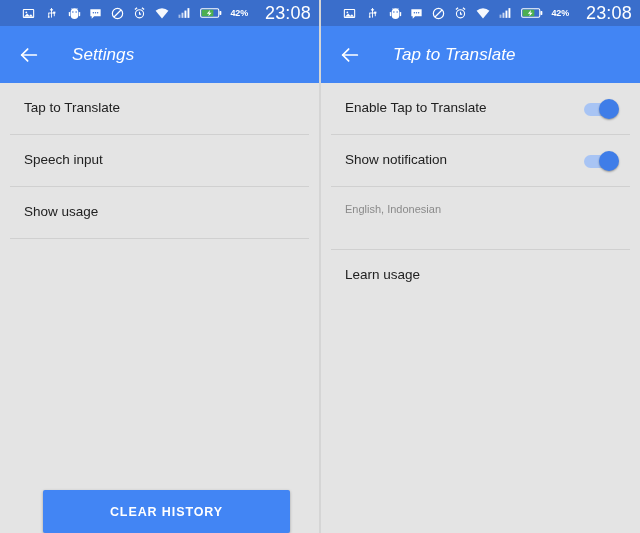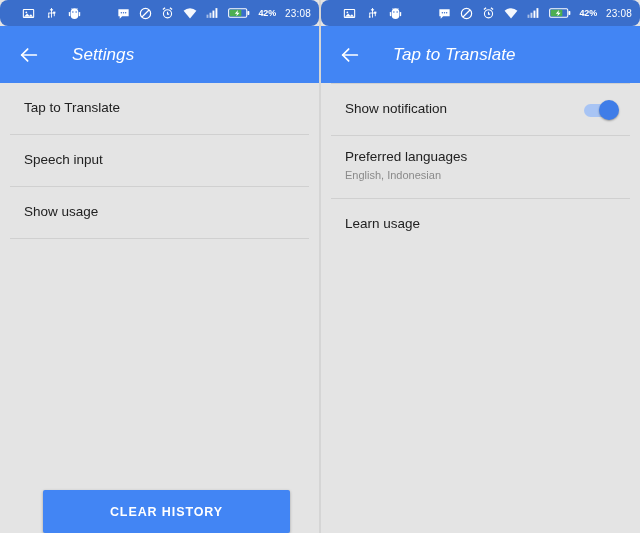--- a/index.html
+++ b/index.html
@@ -33,21 +33,20 @@
 
   
   .statusbar {
     height: 26px;
     background: #3a6ecb;
     display: flex;
     align-items: center;
     box-sizing: border-box;
     padding: 0 8px 0 22px;
     position: relative;
-    border-radius: 8px;
   }
   .sb-left {
     display: flex;
     align-items: center;
     gap: 11px;
   }
   .sb-right {
     display: flex;
     align-items: center;
     gap: 9px;
@@ -62,23 +61,23 @@
   }
   .sb-icon svg { display: block; }
   .sb-batt-text {
     color: #ffffff;
     font-size: 9px;
     font-weight: bold;
     letter-spacing: -0.2px;
   }
   .sb-clock {
     color: #ffffff;
-    font-size: 10px;
+    font-size: 18px;
     letter-spacing: 0.2px;
-    margin-left: 0;
+    margin-left: 8px;
   }
 
   
   .appbar {
     height: 57px;
     background: #4285f4;
     display: flex;
     align-items: center;
     padding-left: 16px;
     box-sizing: border-box;
@@ -410,36 +409,44 @@
         <svg width="22" height="22" viewBox="0 0 24 24" fill="none" stroke="#ffffff" stroke-width="1.9" stroke-linecap="round" stroke-linejoin="round">
           <line x1="20" y1="12" x2="4" y2="12"></line>
           <polyline points="10.5,5.5 4,12 10.5,18.5"></polyline>
         </svg>
       </div>
       <div class="appbar-title">Tap to Translate</div>
     </div>
 
     <div class="content">
 
-      <div class="divider"></div>
-
       <div class="list-item switch-row">
         <div class="li-text">
-          <div class="li-title">Show notification</div>
+          <div class="li-title">Enable Tap to Translate</div>
         </div>
         <div class="switch">
           <div class="track"></div>
           <div class="thumb"></div>
         </div>
       </div>
       <div class="divider"></div>
 
+      <div class="list-item switch-row">
+        <div class="li-text">
+          <div class="li-title">Show notification</div>
+        </div>
+        <div class="switch">
+          <div class="track"></div>
+          <div class="thumb"></div>
+        </div>
+      </div>
+      <div class="divider"></div>
+
       <div class="list-item two-line">
         <div class="li-text">
-          <div class="li-title">Preferred languages</div>
           <div class="li-sub">English, Indonesian</div>
         </div>
       </div>
       <div class="divider"></div>
 
       <div class="list-item simple">
         <div class="li-text">
           <div class="li-title">Learn usage</div>
         </div>
       </div>

